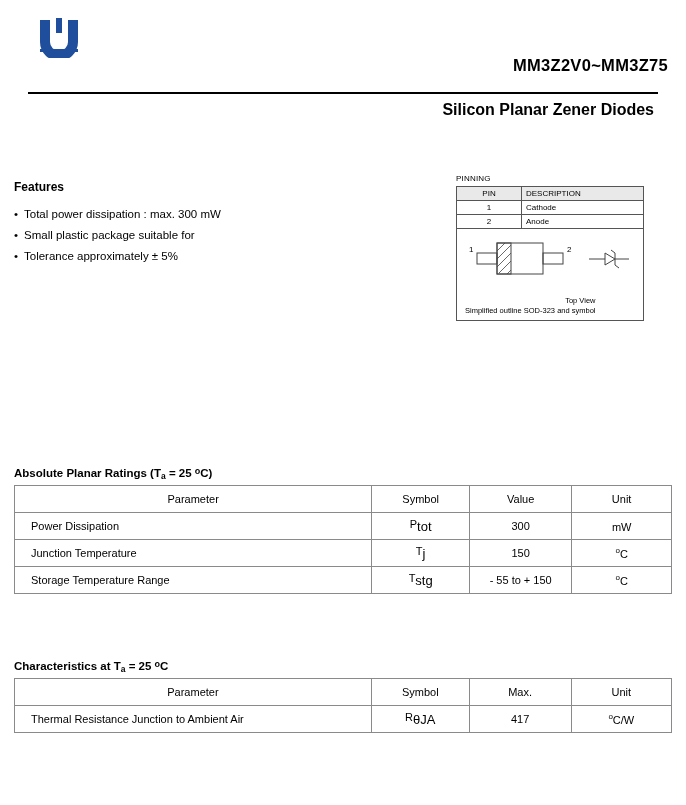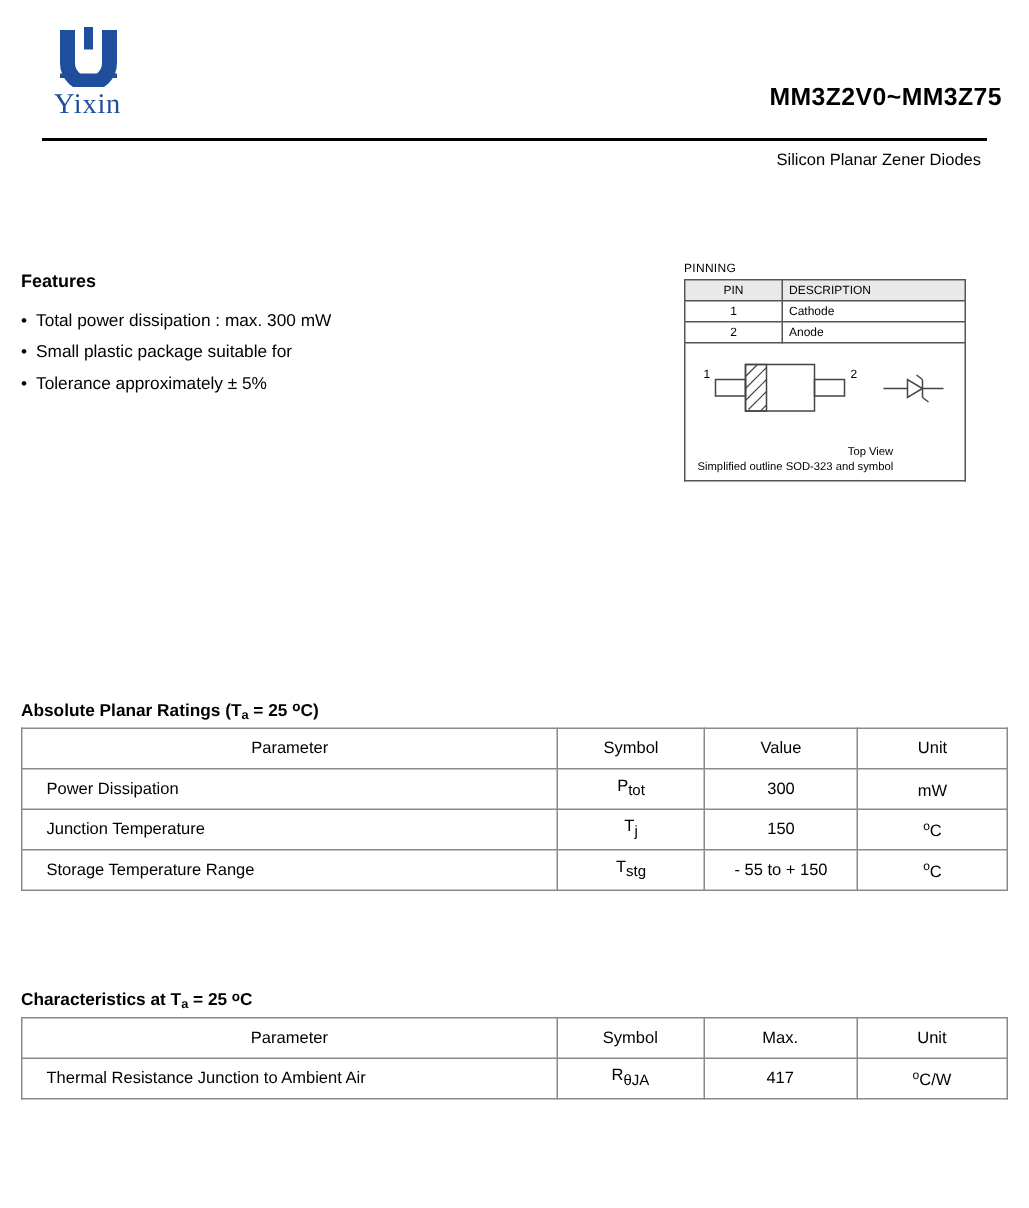--- a/index.html
+++ b/index.html
@@ -61,22 +61,22 @@
     left: 14px;
     right: 14px;
     top: 92px;
     height: 2px;
     background: #000;
   }
   .subtitle {
     position: absolute;
     right: 18px;
     top: 101px;
-    font-size: 11px;
-    font-weight: normal;
+    font-size: 16px;
+    font-weight: bold;
   }
 
   
   .features {
     position: absolute;
     left: 14px;
     top: 180px;
     width: 330px;
   }
   .features h2 {
@@ -186,21 +186,21 @@
     text-align: left;
     padding-left: 16px;
   }
   table.data td.ctr {
     text-align: center;
   }
   .col-param { width: 374px; }
   .col-sym { width: 90px; }
   .col-val { width: 96px; }
   .col-unit { width: 94px; }
-  sub { font-size: 10px; }
+  sub { font-size: 13px; }
   sup { font-size: 8px; }
   .two-line {
     line-height: 15px;
     padding-top: 3px;
     padding-bottom: 3px;
   }
   .two-line .l2 { padding-left: 22px; display: block; }
 
   .abs-block {
     position: absolute;
@@ -220,21 +220,20 @@
 
   <div class="header">
     <div class="logo-block">
       <div class="logo-mark">
         <svg width="46" height="40" viewBox="0 0 46 40" xmlns="http://www.w3.org/2000/svg">
           <path d="M4 2 H14 V24 a9 9 0 0 0 18 0 V2 H42 V24 a18 18 0 0 1 -38 0 Z" fill="#1f4e9c"></path>
           <rect x="20" y="0" width="6" height="15" fill="#1f4e9c"></rect>
           <rect x="4" y="31" width="38" height="3" fill="#1f4e9c"></rect>
         </svg>
       </div>
-      <div class="logo-text">Yixin</div>
     </div>
     <div class="part-title">MM3Z2V0~MM3Z75</div>
     <div class="rule"></div>
     <div class="subtitle">Silicon Planar Zener Diodes</div>
   </div>
 
   <div class="features">
     <h2>Features</h2>
     <ul>
       <li class="bulleted">Total power dissipation : max. 300 mW</li>

